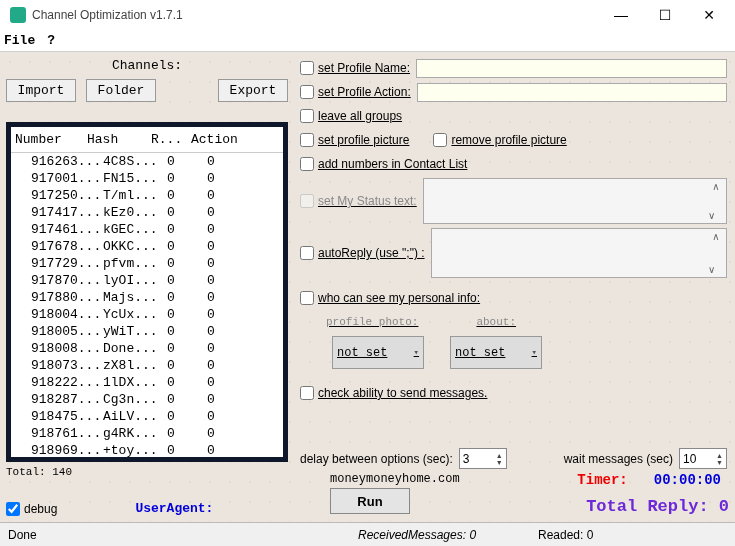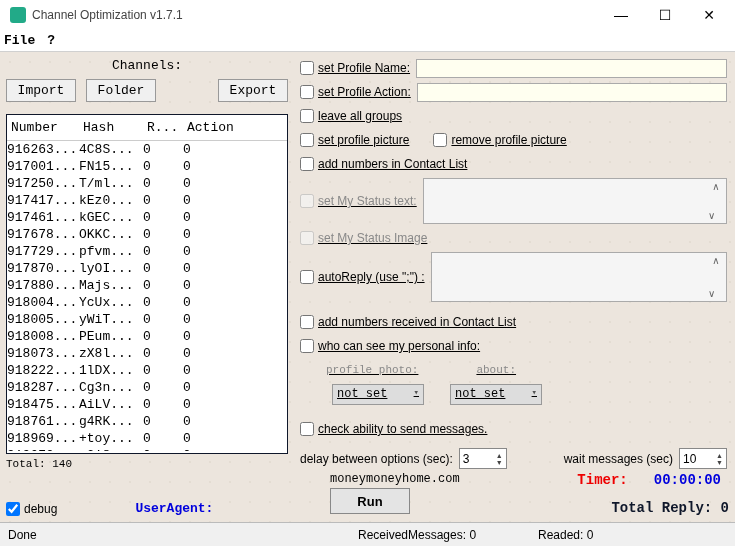--- a/index.html
+++ b/index.html
@@ -11,54 +11,54 @@
 .menubar { height: 22px; padding: 0 4px; border-bottom: 1px solid #d0d0d0; display: flex; align-items: center; gap: 12px; }
 .menubar span { font-family: "Courier New", monospace; font-size: 13px; font-weight: bold; }
 .main { position: relative; height: 470px; background: #ece5dd; }
 .main::before { content: ""; position: absolute; inset: 0; background-image: radial-gradient(rgba(180,170,150,0.15) 1px, transparent 1px); background-size: 20px 20px; pointer-events: none; }
 .left { position: absolute; left: 6px; top: 6px; width: 282px; }
 .lbl { font-family: "Courier New", monospace; font-size: 13px; text-align: center; }
 .btnrow { display: flex; gap: 10px; margin: 6px 0; }
 .btn { background: #f0f0f0; border: 1px solid #999; padding: 3px 0; font-family: "Courier New", monospace; font-size: 13px; text-align: center; cursor: pointer; }
 .btn.w { width: 70px; }
 .btn.exp { width: 70px; margin-left: auto; }
-.grid { background: #fff; border: 1px solid #0f172a; margin-top: 12px; height: 340px; overflow: hidden; position: relative; }
+.grid { background: #fff; border: 5px solid #0f172a; margin-top: 20px; height: 340px; overflow: hidden; position: relative; }
 .grid-head { display: flex; background: #fff; border-bottom: 1px solid #ccc; padding: 5px 4px; font-family: "Courier New", monospace; font-size: 13px; }
 .gh1 { width: 72px; } .gh2 { width: 64px; } .gh3 { width: 40px; } .gh4 { flex: 1; }
 .grid-body { overflow-y: scroll; height: 310px; }
-.grid-row { display: flex; font-family: "Courier New", monospace; font-size: 13px; padding: 1px 0; }
+.grid-row { display: flex; font-family: "Courier New", monospace; font-size: 13px; padding: 1px 20px; }
 .total { font-family: "Courier New", monospace; font-size: 11px; margin-top: 4px; }
 .debugrow { position: absolute; left: 6px; bottom: 6px; display: flex; align-items: center; gap: 78px; }
 .chk { display: flex; align-items: center; gap: 4px; }
 .chk input { width: 14px; height: 14px; }
 .useragent { font-family: "Courier New", monospace; font-size: 13px; color: #00d; font-weight: bold; }
 .right { position: absolute; left: 300px; top: 6px; right: 8px; text-decoration: underline; }
 .optrow { display: flex; align-items: center; margin-bottom: 4px; min-height: 20px; gap: 6px; }
 .optrow.dis { color: #888; }
 .txtin { flex: 1; border: 1px solid #aaa; background: #fffff0; height: 19px; padding: 0 4px; }
 .txtarea { flex: 1; border: 1px solid #aaa; background: #f5f5f5; height: 46px; position: relative; }
 .txtarea.big { height: 50px; }
 .txtarea .sc { position: absolute; right: 2px; top: 2px; bottom: 2px; width: 16px; }
 .txtarea .sc span { display: block; font-size: 10px; color: #666; text-align: center; }
 .txtarea .sc .dn { position: absolute; bottom: 0; }
 .sublbl { font-family: "Courier New", monospace; font-size: 11px; color: #888; margin-left: 26px; margin-right: 10px; }
-.combo { width: 92px; height: 21px; border: 1px solid #999; background: #ddd; font-family: "Courier New", monospace; font-size: 12px; padding: 2px 4px; display: inline-flex; justify-content: space-between; align-items: flex-start; }
+.combo { width: 92px; height: 33px; border: 1px solid #999; background: #ddd; font-family: "Courier New", monospace; font-size: 12px; padding: 2px 4px; display: inline-flex; justify-content: space-between; align-items: center; }
 .combo span.ar { font-size: 9px; color: #555; }
 .bottomrow { position: absolute; left: 300px; right: 8px; top: 396px; display: flex; align-items: center; gap: 6px; }
 .spin { width: 48px; height: 21px; border: 1px solid #888; background: #fff; display: flex; align-items: center; padding: 0 3px; justify-content: space-between; }
 .spin .ar { display: flex; flex-direction: column; font-size: 7px; line-height: 7px; color: #444; }
 .runrow { position: absolute; left: 300px; top: 420px; right: 8px; }
 .website { font-family: "Courier New", monospace; font-size: 12px; margin-left: 30px; }
 .runbtn { width: 80px; height: 26px; background: #e4e4e4; border: 1px solid #888; font-weight: bold; font-size: 13px; margin-left: 30px; margin-top: 2px; }
 .timer { position: absolute; right: 6px; top: 0; font-family: "Courier New", monospace; font-size: 14px; font-weight: bold; }
 .timer .tl { color: #e00; margin-right: 26px; }
 .timer .tv { color: #00d; }
-.totalreply { position: absolute; right: 6px; bottom: 6px; font-family: "Courier New", monospace; font-size: 14px; font-weight: bold; color: #0f172a; }
+.totalreply { position: absolute; right: 6px; bottom: 6px; font-family: "Courier New", monospace; font-size: 17px; font-weight: bold; color: #6d28d9; }
 .status { height: 24px; border-top: 1px solid #bbb; background: #f0f0f0; display: flex; align-items: center; padding: 0 8px; font-size: 12px; }
-.status .s1 { width: 350px; } .status .s2 { width: 180px; } .status .s3 { flex: 1; }
+.status .s1 { width: 350px; } .status .s2 { width: 180px; font-style: italic; } .status .s3 { flex: 1; }
 </style>
 </head>
 <body>
 
 <div class="titlebar">
   <span class="appicon"></span>
   <span class="title">Channel Optimization v1.7.1</span>
   <div class="winbtn">—</div>
   <div class="winbtn">☐</div>
   <div class="winbtn">✕</div>
@@ -146,21 +146,21 @@
             <div class="gh4">0</div>
           </div>
           <div class="grid-row">
             <div class="gh1">918005...</div>
             <div class="gh2">yWiT...</div>
             <div class="gh3">0</div>
             <div class="gh4">0</div>
           </div>
           <div class="grid-row">
             <div class="gh1">918008...</div>
-            <div class="gh2">PEum...</div>
+            <div class="gh2">Done...</div>
             <div class="gh3">0</div>
             <div class="gh4">0</div>
           </div>
           <div class="grid-row">
             <div class="gh1">918073...</div>
             <div class="gh2">zX8l...</div>
             <div class="gh3">0</div>
             <div class="gh4">0</div>
           </div>
           <div class="grid-row">
@@ -254,45 +254,33 @@
           <input type="checkbox" disabled="" style=""> 
           <span>set My Status text:</span>
         </label>
       <div class="txtarea">
           <div class="sc">
             <span>∧</span>
             <span class="dn">∨</span>
           </div>
         </div>
     </div>
-    <div class="optrow dis">
-        <label class="chk">
-          <input type="checkbox" disabled="" style=""> 
-          <span>set My Status Image</span>
-        </label>
-      </div>
     <div class="optrow">
         <label class="chk">
           <input type="checkbox" style=""> 
           <span>autoReply (use ";") :</span>
         </label>
       <div class="txtarea big">
           <div class="sc">
             <span>∧</span>
             <span class="dn">∨</span>
           </div>
         </div>
     </div>
     <div style="height:6px"></div>
-    <div class="optrow">
-        <label class="chk">
-          <input type="checkbox" style=""> 
-          <span>add numbers received in Contact List</span>
-        </label>
-      </div>
     <div class="optrow">
         <label class="chk">
           <input type="checkbox" style=""> 
           <span>who can see my personal info:</span>
         </label>
       </div>
     <div class="optrow">
       <span class="sublbl">profile photo:</span>
       <span class="sublbl" style="margin-left:42px">about:</span>
     </div>

